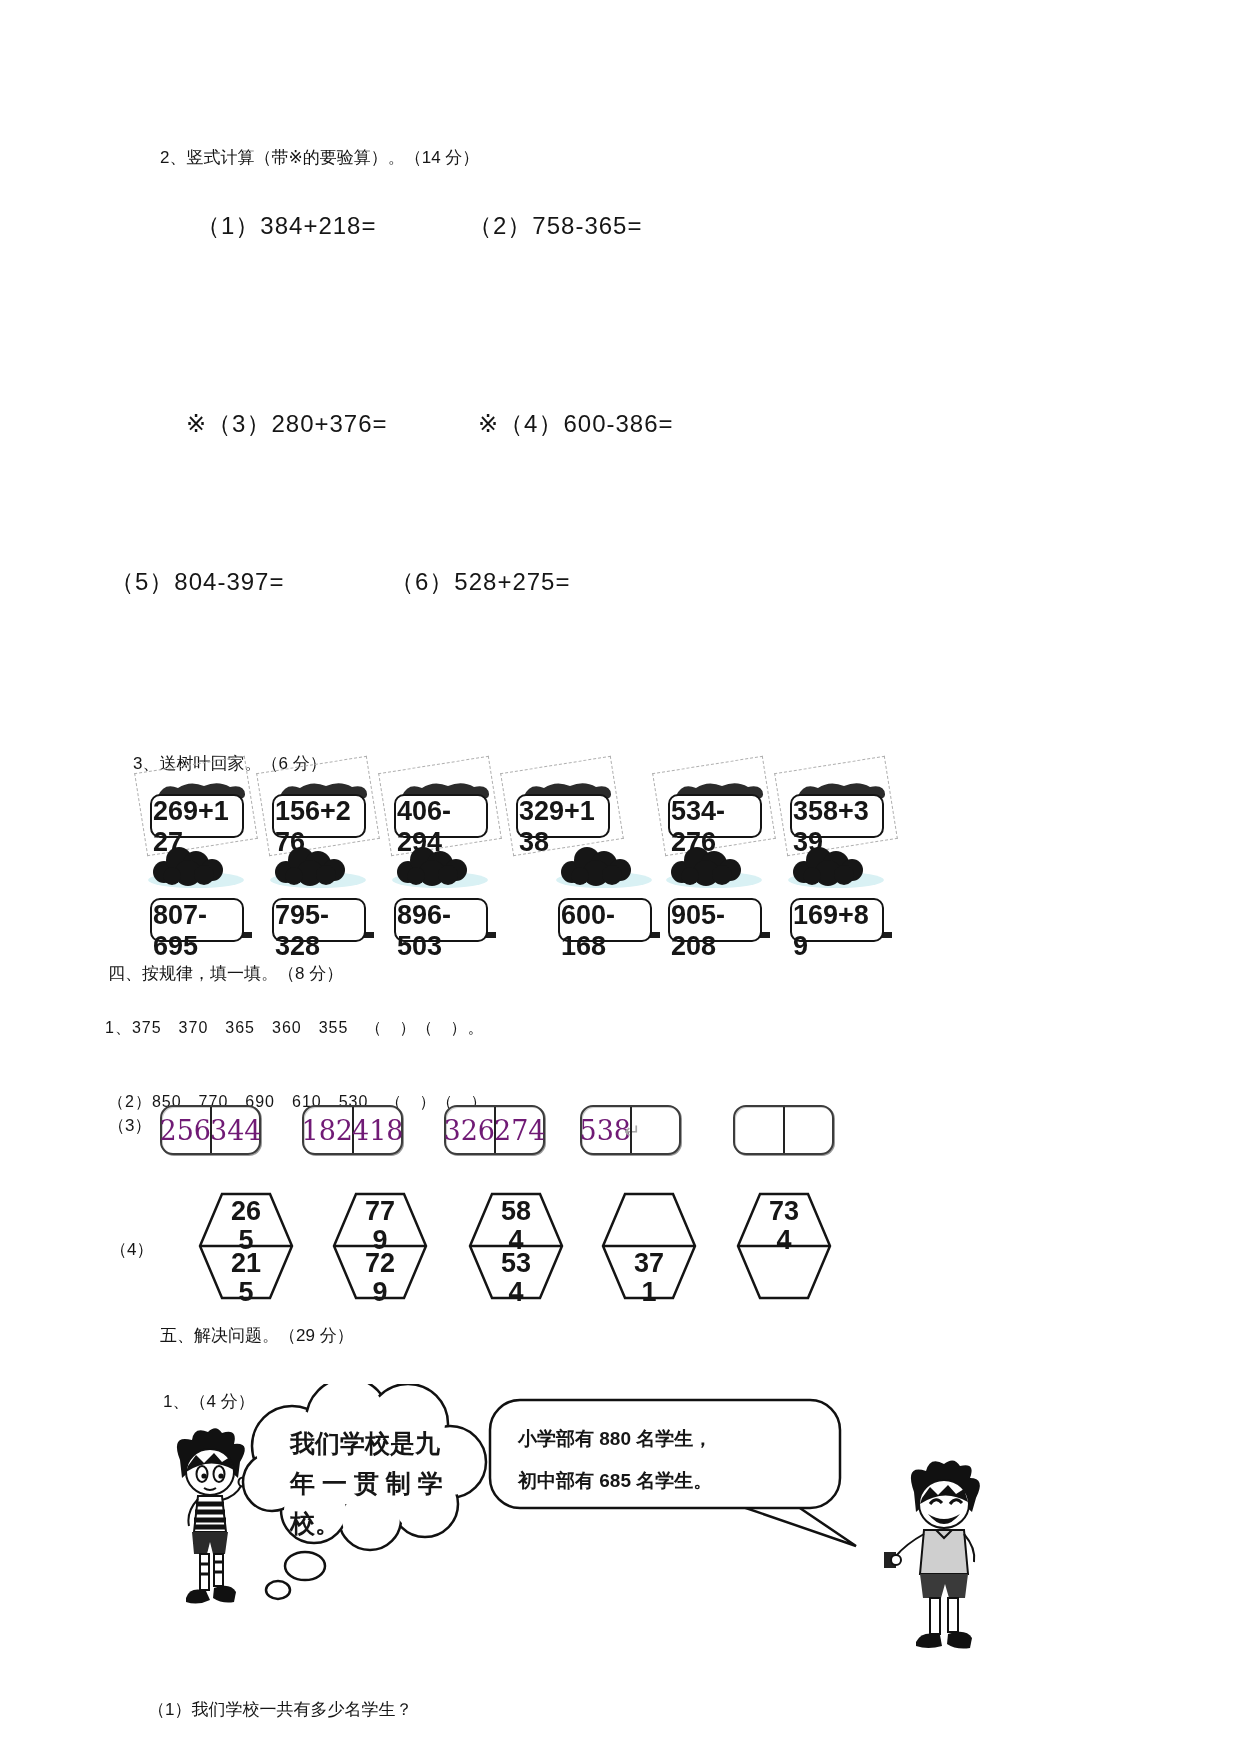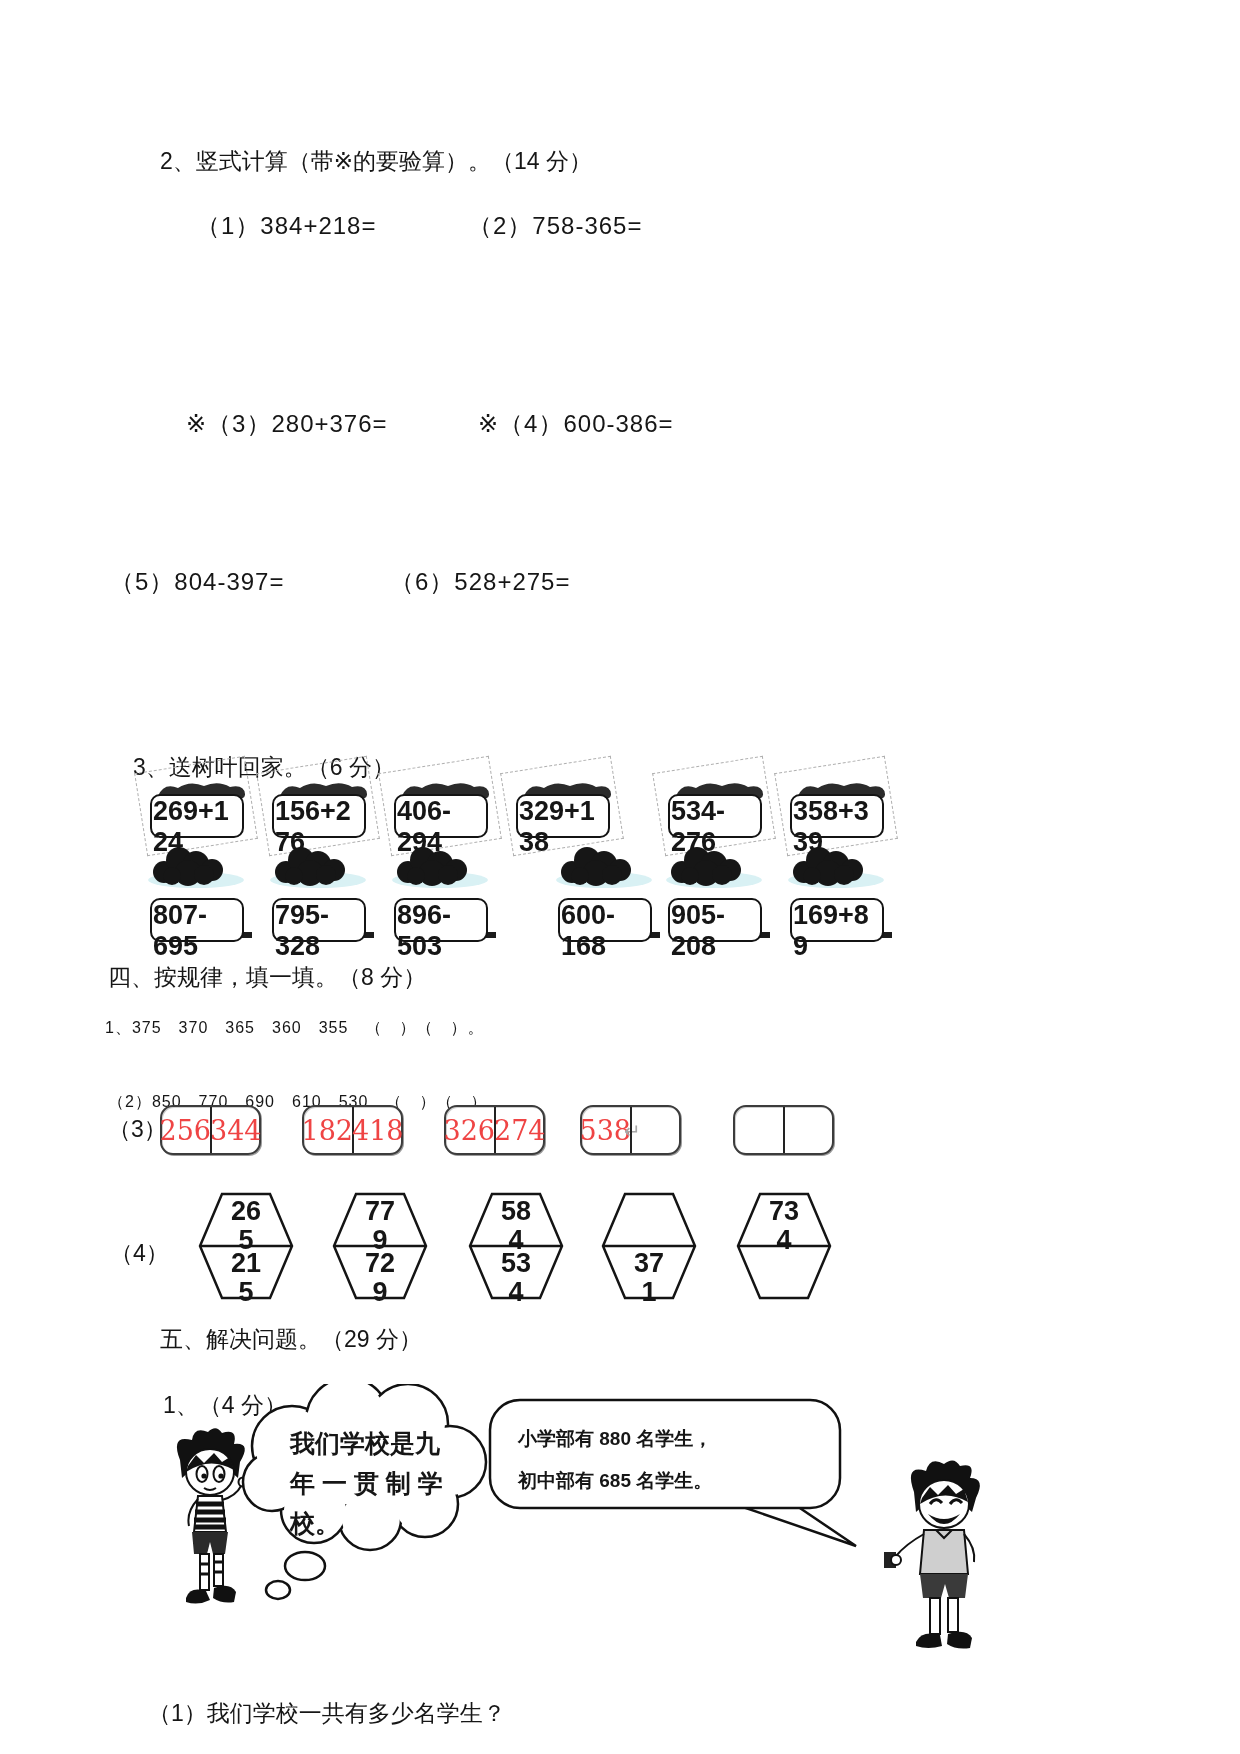--- a/index.html
+++ b/index.html
@@ -2,39 +2,39 @@
 <html><head>
 <meta charset="utf-8">
 <style>
   html,body{margin:0;padding:0;background:#888;}
   #page{
     position:relative;width:1240px;height:1754px;background:#fff;
     font-family:"Liberation Sans","DejaVu Sans",sans-serif;color:#161616;
     overflow:hidden;margin:0 auto;
   }
   .abs{position:absolute;}
-  .body-text{font-size:23px;}
+  .body-text{font-size:17px;}
   .prob{font-size:24px;letter-spacing:1px;}
   
   .leaf-unit{position:absolute;width:120px;height:90px;}
   .dashed-card{position:absolute;left:-10px;top:-16px;width:110px;height:82px;
     border:1px dashed #b0b0b0;transform:rotate(-9deg);background:transparent;}
   .leaf-box{position:absolute;left:0;top:14px;width:90px;height:40px;background:#fff;
     border:2.5px solid #141414;border-radius:10px;}
   .leaf-text{position:absolute;left:3px;top:16px;width:100px;font-weight:bold;
     font-size:27px;line-height:31px;white-space:pre-line;letter-spacing:0px;}
   .scribble{position:absolute;left:4px;top:-2px;}
   .tree{position:absolute;left:-4px;top:-40px;}
   .underbar{position:absolute;left:14px;top:48px;width:88px;height:6px;background:#1c1c1c;}
   
   .domino{position:absolute;width:97px;height:46px;border:2px solid #3c3c3c;border-radius:13px;
     background:#fff;box-shadow:1px 1px 0 #9a9a9a, inset 1px 1px 0 #cfcfcf;}
   .domino .divider{position:absolute;left:49%;top:0;bottom:0;width:2px;background:#222;}
   .domino .cell{position:absolute;top:0;height:100%;width:48%;display:flex;align-items:center;
-    justify-content:center;font-family:"DejaVu Serif","Liberation Serif",serif;font-size:27px;color:#ef4444;}
+    justify-content:center;font-family:"DejaVu Serif","Liberation Serif",serif;font-size:27px;color:#701a75;}
   .domino .cell.left{left:0;}
   .domino .cell.right{right:0;}
   .return-mark{position:absolute;left:42px;top:12px;color:#a8a8a8;font-size:20px;
     font-family:"DejaVu Sans",sans-serif;}
   
   .hexwrap{position:absolute;width:96px;height:108px;}
   .hex-text{position:absolute;left:0;width:96px;text-align:center;font-weight:bold;
     font-size:27px;line-height:29px;white-space:pre-line;}
   .hex-top{top:5px;}
   .hex-bottom{top:57px;}
@@ -58,21 +58,21 @@
 
   <div class="abs body-text" style="left:133px;top:752px;">3、送树叶回家。（6 分）</div>
 
   <div class="leaf-unit" style="left:150px;top:780px;">
     <div class="dashed-card"></div>
     <svg class="scribble" width="95" height="26" viewBox="0 0 95 26">
         <path d="M4,18 Q10,4 24,10 Q36,2 50,8 Q64,2 76,9 Q90,6 91,16 Q92,22 78,22 Q40,27 8,24 Z" fill="#2b2b2b"></path>
       </svg>
     <div class="leaf-box"></div>
     <div class="leaf-text">269+1
-24</div>
+27</div>
   </div>
   <div class="leaf-unit" style="left:272px;top:780px;">
     <div class="dashed-card"></div>
     <svg class="scribble" width="95" height="26" viewBox="0 0 95 26">
         <path d="M4,18 Q10,4 24,10 Q36,2 50,8 Q64,2 76,9 Q90,6 91,16 Q92,22 78,22 Q40,27 8,24 Z" fill="#2b2b2b"></path>
       </svg>
     <div class="leaf-box"></div>
     <div class="leaf-text">156+2
 76</div>
   </div>

